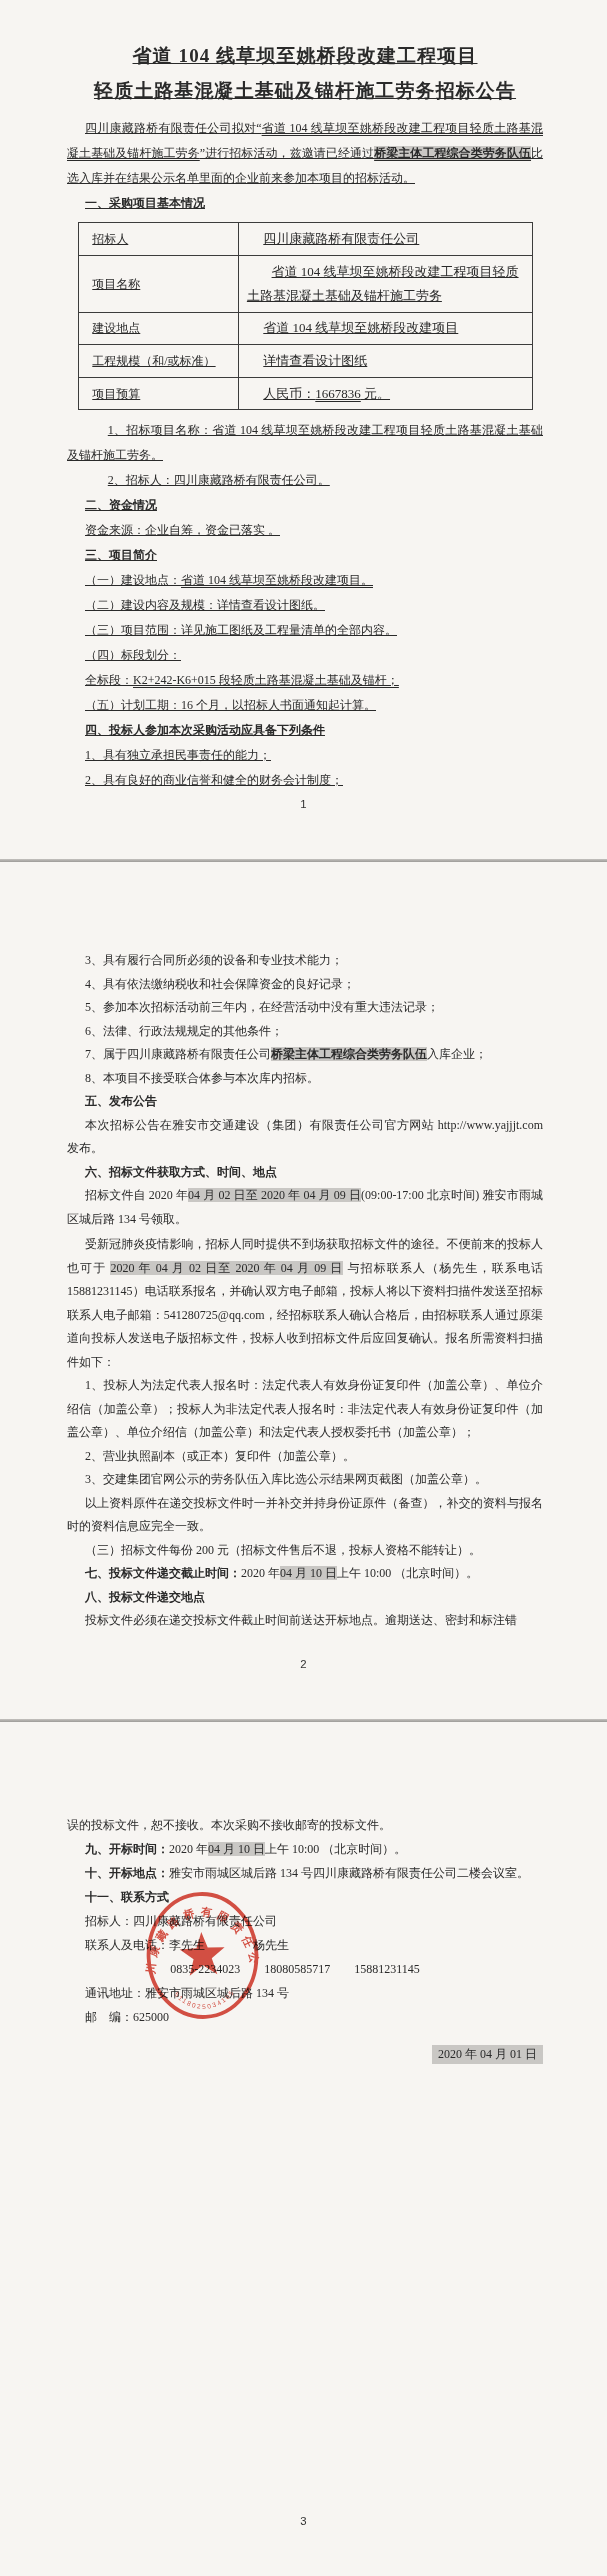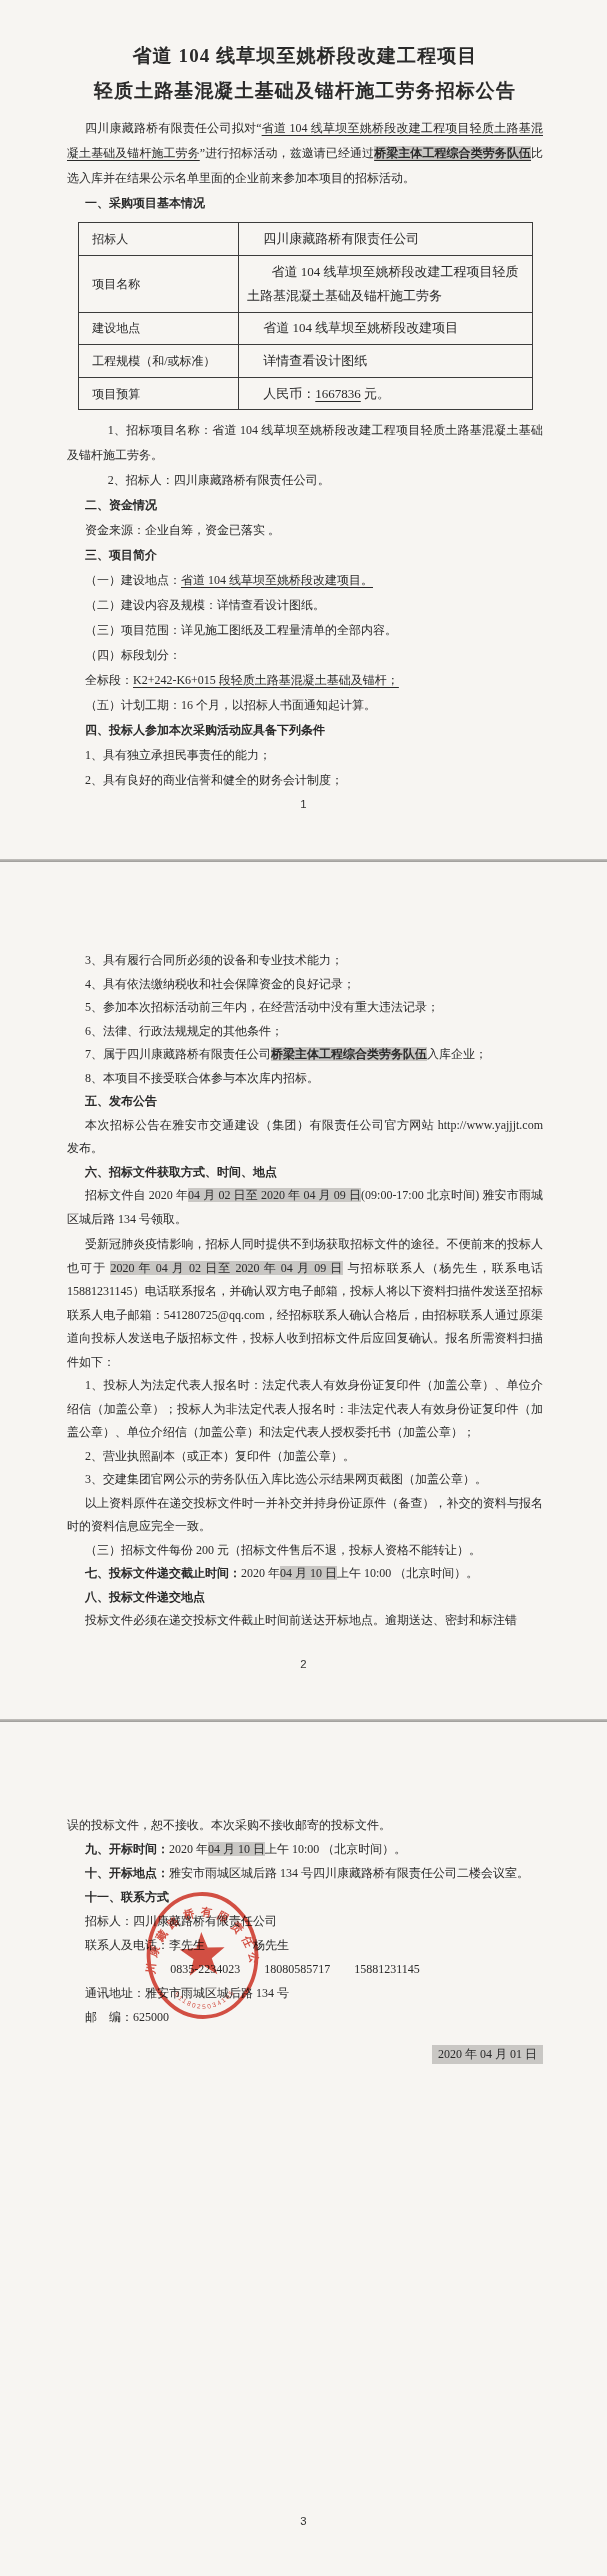--- a/index.html
+++ b/index.html
@@ -1,18 +1,18 @@
 <!DOCTYPE html>
 <html style="font-size:12px"><head>
 <meta charset="utf-8">
 <style>
   html,body{margin:0;padding:0;}
   body{width:607px;background:#f7f5f2;font-family:"Liberation Serif","DejaVu Serif",serif;}
   .page{position:relative;width:607px;background:#f7f5f2;box-sizing:border-box;overflow:hidden;color:#2a2a2a;}
-  #page1{height:859px;padding:38px 64px 0 67px;}
+  #page1{height:859px;padding:38px 64px 0 67px;text-decoration:underline;}
   #page2{height:857px;padding:87px 64px 0 67px;}
   #page3{height:854px;padding:91px 64px 4px 67px;}
   .gap{height:3px;background:linear-gradient(#c4c2bf,#9d9b98);}
   .doc-title{text-align:center;font-size:19px;font-weight:700;line-height:35px;letter-spacing:1.1px;}
   .para{margin:0;font-size:12px;line-height:25px;text-align:justify;}
   #page2 .para{line-height:23.5px;}
   #page3 .para{line-height:24px;}
   .ind{text-indent:1.5em;}
   .ind3{text-indent:3.4em;}
   .sec{font-weight:700;}

